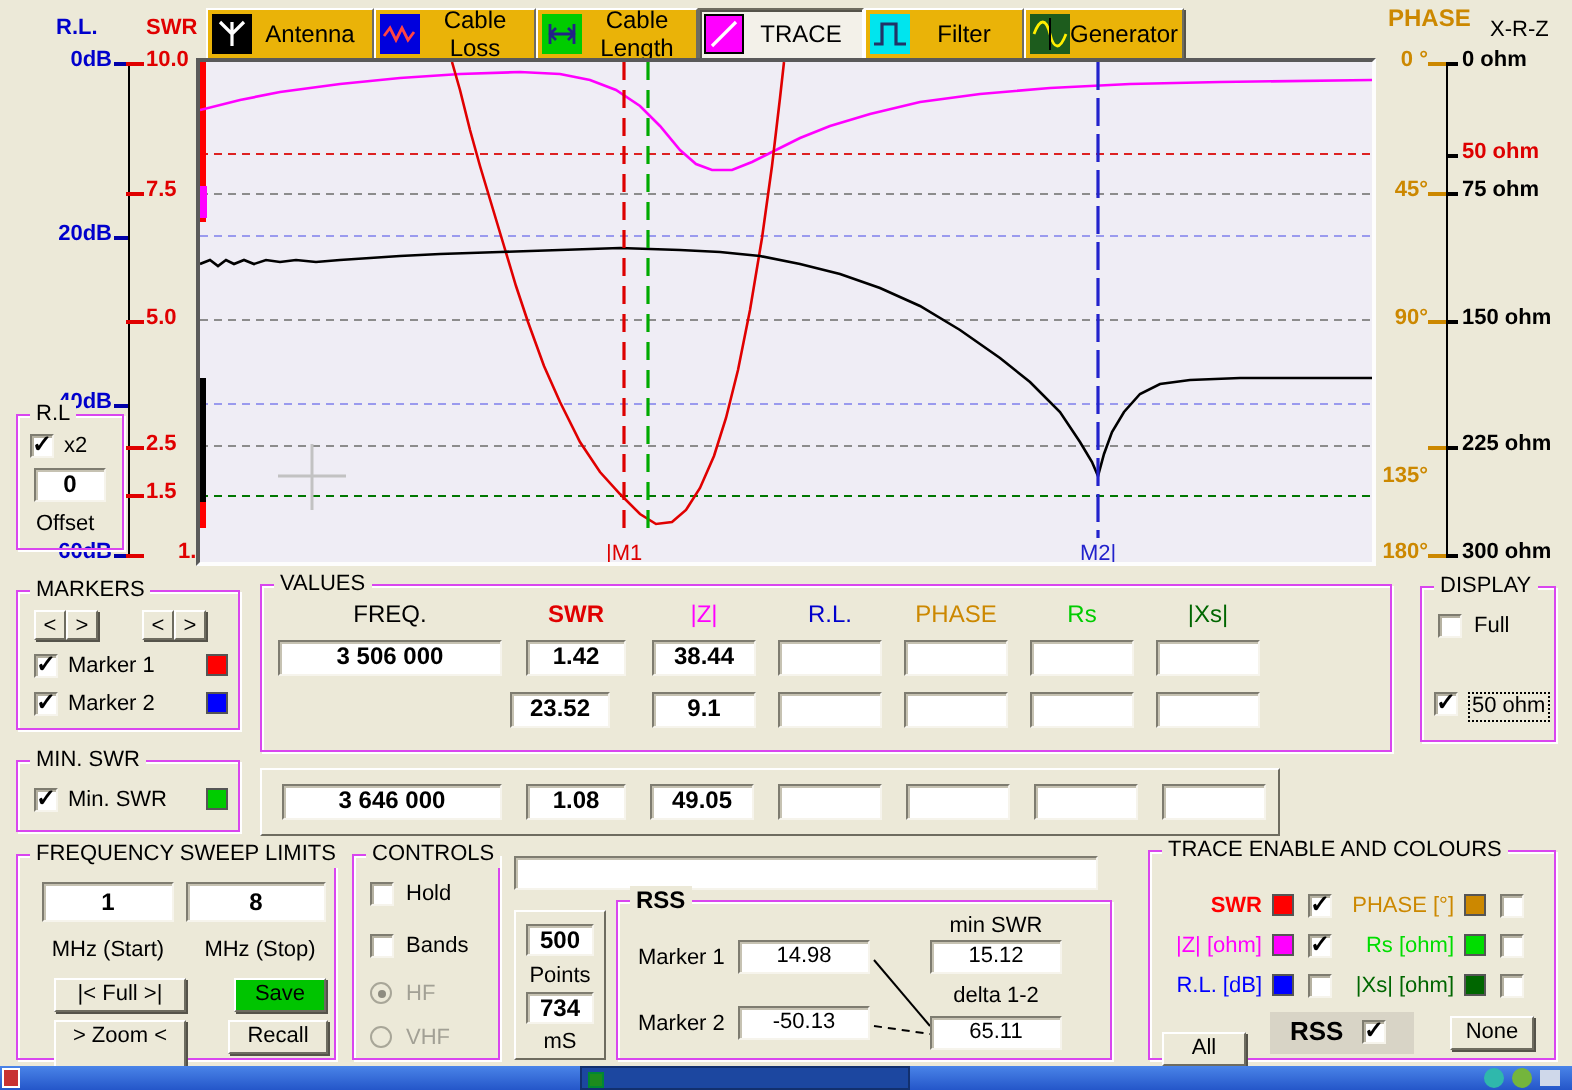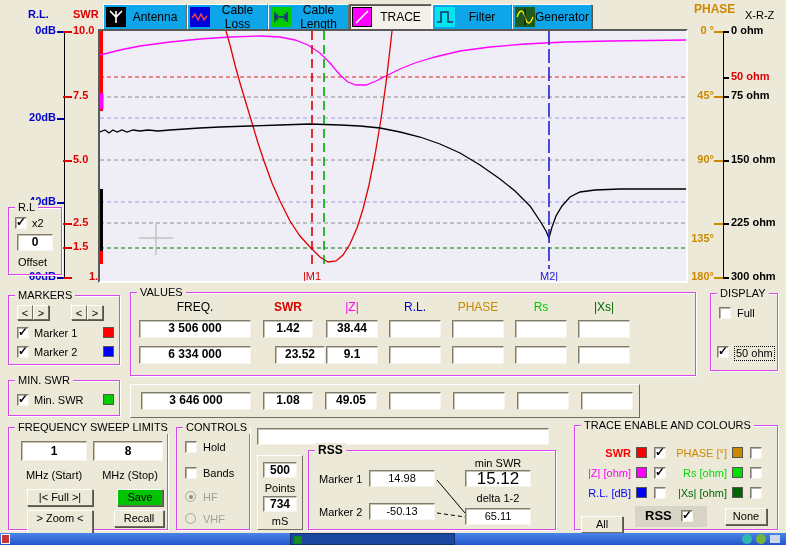--- a/index.html
+++ b/index.html
@@ -21,21 +21,21 @@
   .cb.on::after{content:"✓";position:absolute;left:0px;top:-3px;font-size:12px;font-weight:bold;color:#000;}
   
   .rad{position:absolute;width:11px;height:11px;border-radius:50%;background:#fff;border:1px solid #7e7c70;}
   .rad.dis{background:#ece9d8;border-color:#a8a698;}
   .rad.sel::after{content:"";position:absolute;left:3px;top:3px;width:4px;height:4px;border-radius:50%;background:#8e8c80;}
   .sw{position:absolute;width:11px;height:11px;border:1px solid #555;}
   .lbl{position:absolute;white-space:nowrap;font-size:11px;line-height:13px;}
   .axlbl{position:absolute;white-space:nowrap;font-size:11px;line-height:13px;}
   .tick{position:absolute;height:2px;}
   
-  .tbtn{height:26px;background:#0ea5e9;border:1px solid;border-color:#fff #6e6c60 #6e6c60 #fff;box-shadow:1px 1px 0 #55534a;display:flex;align-items:center;padding:2px;}
+  .tbtn{height:26px;background:#eab308;border:1px solid;border-color:#fff #6e6c60 #6e6c60 #fff;box-shadow:1px 1px 0 #55534a;display:flex;align-items:center;padding:2px;}
   .tbtn .ticon{width:20px;height:20px;flex:0 0 20px;position:relative;}
   .tbtn .tlabel{flex:1;text-align:center;font-size:12px;}
   .tbtn.pressed{border-color:#6e6c60 #fff #fff #6e6c60;box-shadow:inset 1px 1px 0 #55534a;background:#f3f1e9;}
   
   #chart{position:absolute;left:98px;top:29px;width:590px;height:254px;background:#efedf5;border:2px solid;border-color:#5a5a5a #fdfdfd #fdfdfd #5a5a5a;}
   #chart svg{display:block;}
   .tb{position:absolute;left:0;top:533px;width:786px;height:12px;background:linear-gradient(#4a84e8,#2456c9);}
 </style>
 </head>
 <body>
@@ -210,22 +210,21 @@
   <span class="axlbl" style="left: 447px; top: 8px; width: 52px; text-align: center; font-size: 12px; color: rgb(0, 102, 0);">|Xs|</span>
 
   <div class="fld" style="left:8px;top:27px;width:112px;height:18px;">3 506 000</div>
   <div class="fld" style="left:132px;top:27px;width:50px;height:18px;">1.42</div>
   <div class="fld" style="left:195px;top:27px;width:52px;height:18px;">38.44</div>
   <div class="fld" style="left:258px;top:27px;width:52px;height:18px;"></div>
   <div class="fld" style="left:321px;top:27px;width:52px;height:18px;"></div>
   <div class="fld" style="left:384px;top:27px;width:52px;height:18px;"></div>
   <div class="fld" style="left:447px;top:27px;width:52px;height:18px;"></div>
 
-  <div class="fld" style="left:8px;top:53px;width:112px;height:18px;">6 334 000</div>
-  <div class="fld" style="left:144px;top:53px;width:50px;height:18px;">23.52</div>
+  <div class="fld" style="left:124px;top:53px;width:50px;height:18px;">23.52</div>
   <div class="fld" style="left:195px;top:53px;width:52px;height:18px;">9.1</div>
   <div class="fld" style="left:258px;top:53px;width:52px;height:18px;"></div>
   <div class="fld" style="left:321px;top:53px;width:52px;height:18px;"></div>
   <div class="fld" style="left:384px;top:53px;width:52px;height:18px;"></div>
   <div class="fld" style="left:447px;top:53px;width:52px;height:18px;"></div>
 </div>
 
 <div class="pnl" style="left:130px;top:384px;width:510px;height:34px;">
   <div class="fld" style="left:10px;top:7px;width:110px;height:18px;">3 646 000</div>
   <div class="fld" style="left:132px;top:7px;width:50px;height:18px;">1.08</div>
@@ -279,21 +278,21 @@
 
 <div class="grp" style="left:308px;top:450px;width:248px;height:80px;">
   <span class="ttl" style="font-weight:bold;font-size:12px;">RSS</span>
   <svg class="abs" style="left:0;top:0;" width="248" height="80">
     <line x1="128" y1="29" x2="156" y2="62" stroke="#000" stroke-width="1"></line>
     <line x1="128" y1="62" x2="156" y2="66" stroke="#000" stroke-width="1" stroke-dasharray="4,3"></line>
   </svg>
   <span class="lbl" style="left:10px;top:22px;">Marker 1</span>
   <div class="fld" style="left:60px;top:19px;width:66px;height:17px;font-weight:normal;font-size:11px;">14.98</div>
   <span class="lbl" style="left:154px;top:6px;width:70px;text-align:center;">min SWR</span>
-  <div class="fld" style="left:156px;top:19px;width:66px;height:17px;font-weight:normal;font-size:17px;">15.12</div>
+  <div class="fld" style="left:156px;top:19px;width:66px;height:17px;font-weight:normal;font-size:11px;">15.12</div>
   <span class="lbl" style="left:10px;top:55px;">Marker 2</span>
   <div class="fld" style="left:60px;top:52px;width:66px;height:17px;font-weight:normal;font-size:11px;">-50.13</div>
   <span class="lbl" style="left:154px;top:41px;width:70px;text-align:center;">delta 1-2</span>
   <div class="fld" style="left:156px;top:57px;width:66px;height:17px;font-weight:normal;font-size:11px;">65.11</div>
 </div>
 
 <div class="grp" style="left:574px;top:425px;width:204px;height:105px;">
   <span class="ttl">TRACE ENABLE AND COLOURS</span>
 
   <span class="lbl" style="left: 4px; top: 21px; width: 52px; text-align: right; font-weight: bold; color: rgb(255, 0, 0);">SWR</span>

